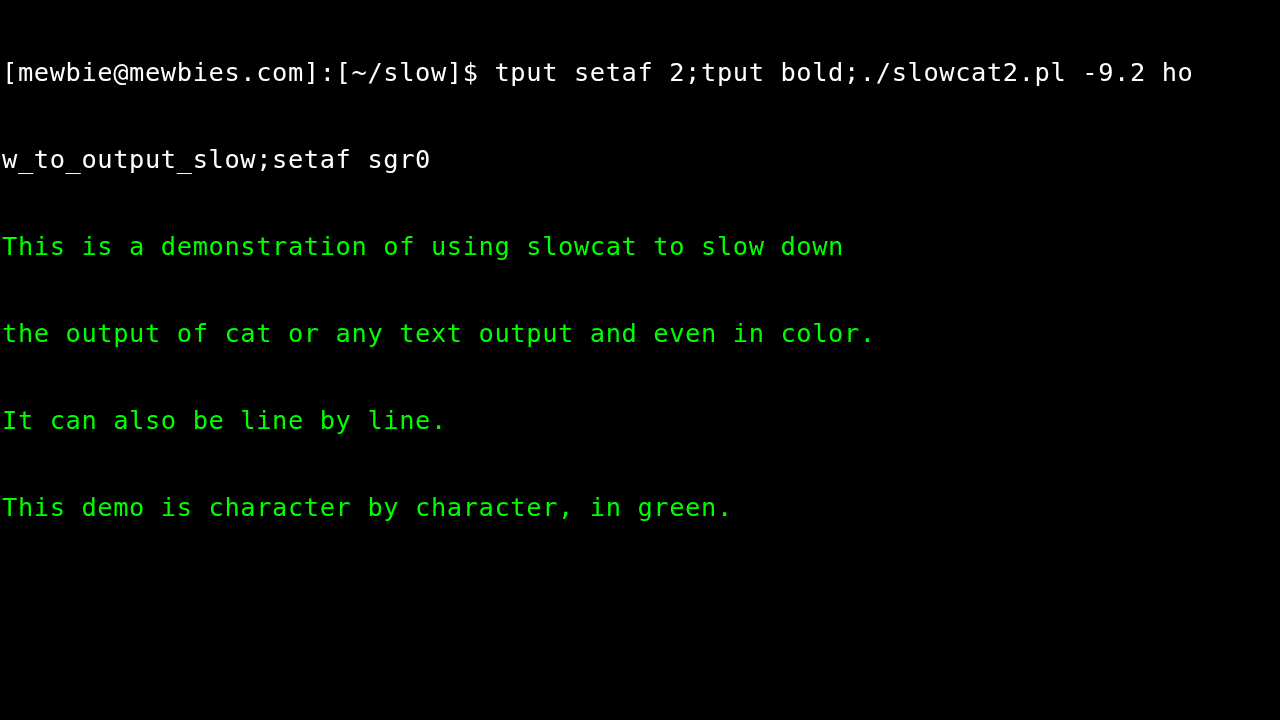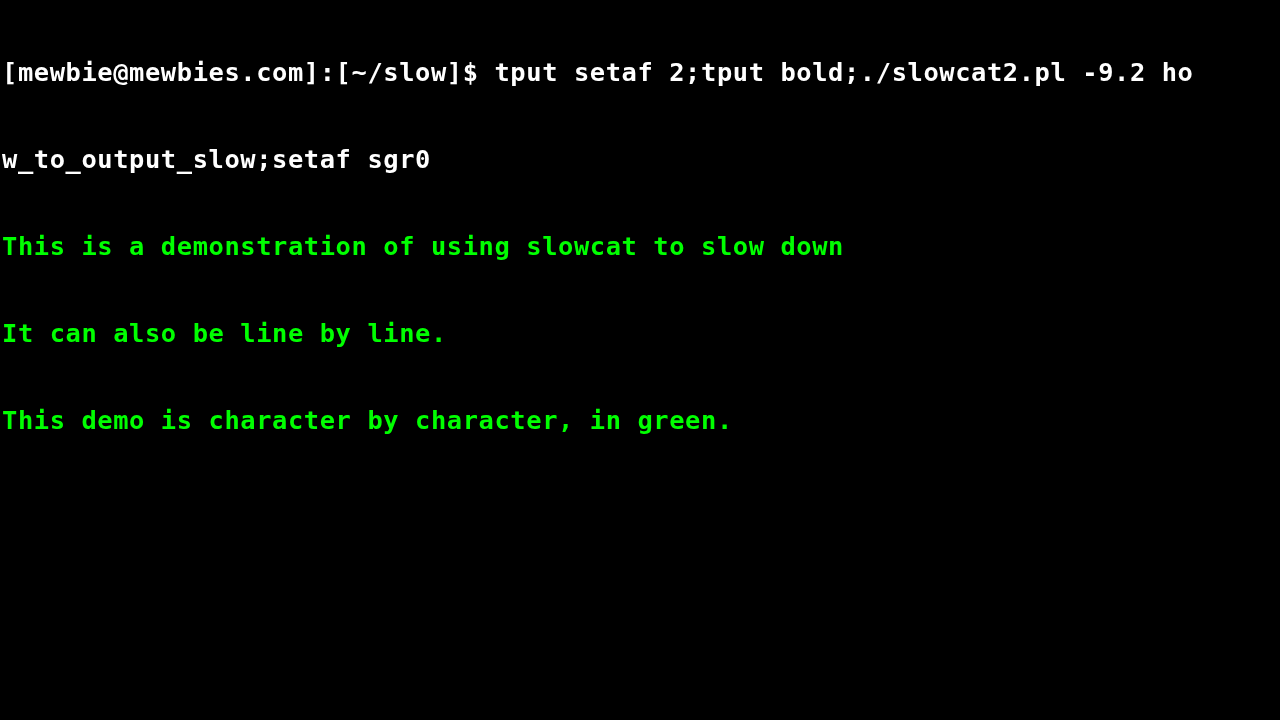--- a/index.html
+++ b/index.html
@@ -10,31 +10,32 @@
     }
     .terminal{
       font-family:"DejaVu Sans Mono","Menlo","Consolas",monospace;
       font-size:25.4px;
       line-height:29px;
       padding:0 2px;
       font-weight:bold;
       letter-spacing:0.6px;
       white-space:pre;
     }
-    .prompt-line{ color:#ffffff; font-weight:bold; }
-    .out{ color:#00ff00; font-weight:bold; }
+    .prompt-line{ color:#ffffff; font-weight:normal; }
+    .out{ color:#00ff00; font-weight:normal; }
     .blank{height:29px;}
   </style>
 </head>
 <body>
 
 <div class="terminal">
   <div class="prompt-line">[mewbie@mewbies.com]:[~/slow]$ tput setaf 2;tput bold;./slowcat2.pl -9.2 ho</div>
   <div class="prompt-line">w_to_output_slow;setaf sgr0</div>
   <div class="out">This is a demonstration of using slowcat to slow down</div>
+  <div class="out">the output of cat or any text output and even in color.</div>
   <div class="out">It can also be line by line.</div>
   <div class="out">This demo is character by character, in green.</div>
   <div class="blank"></div>
   
   
   
   
   
   
   

